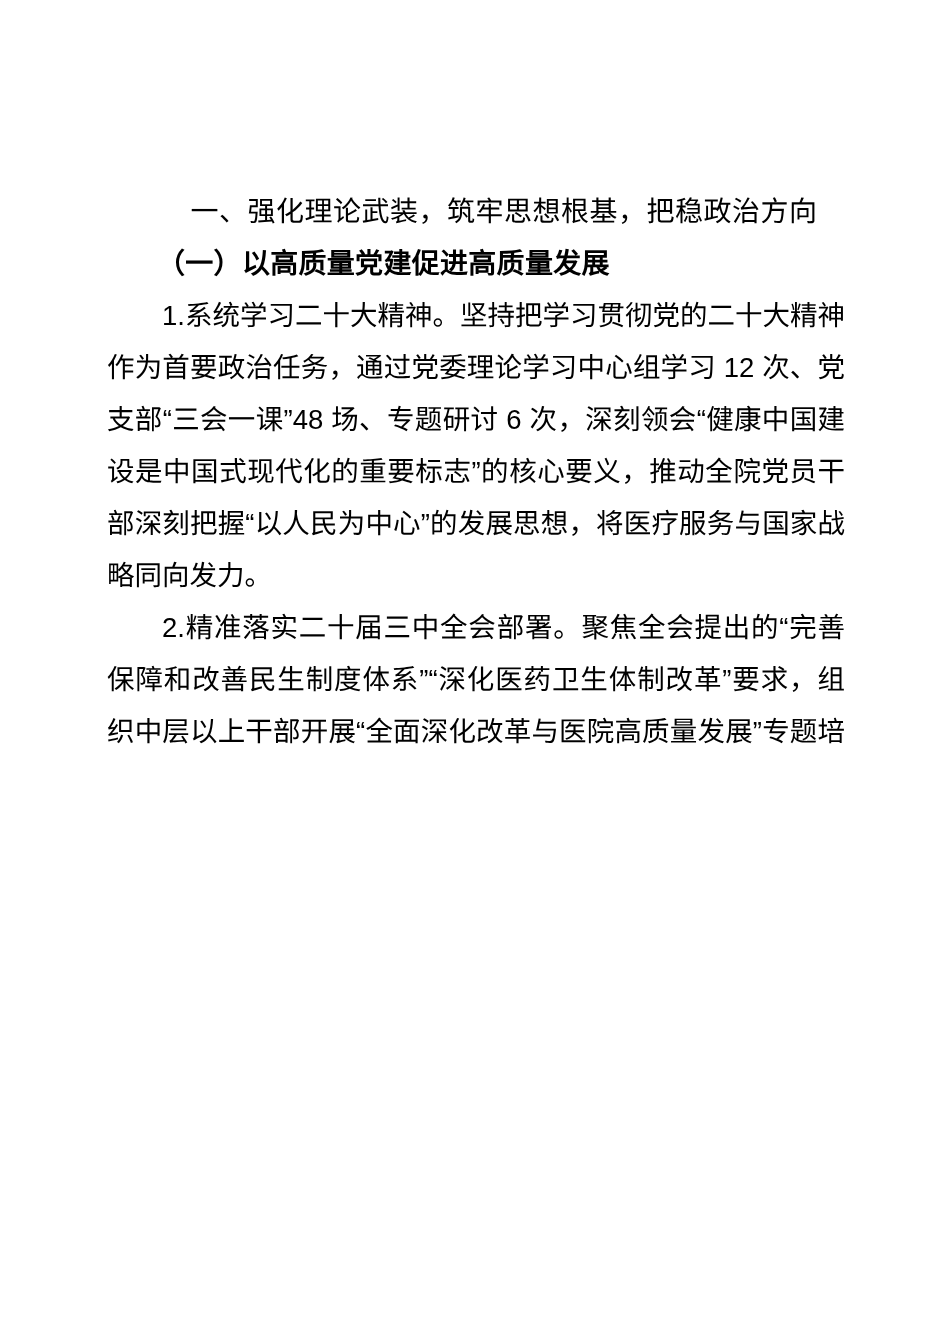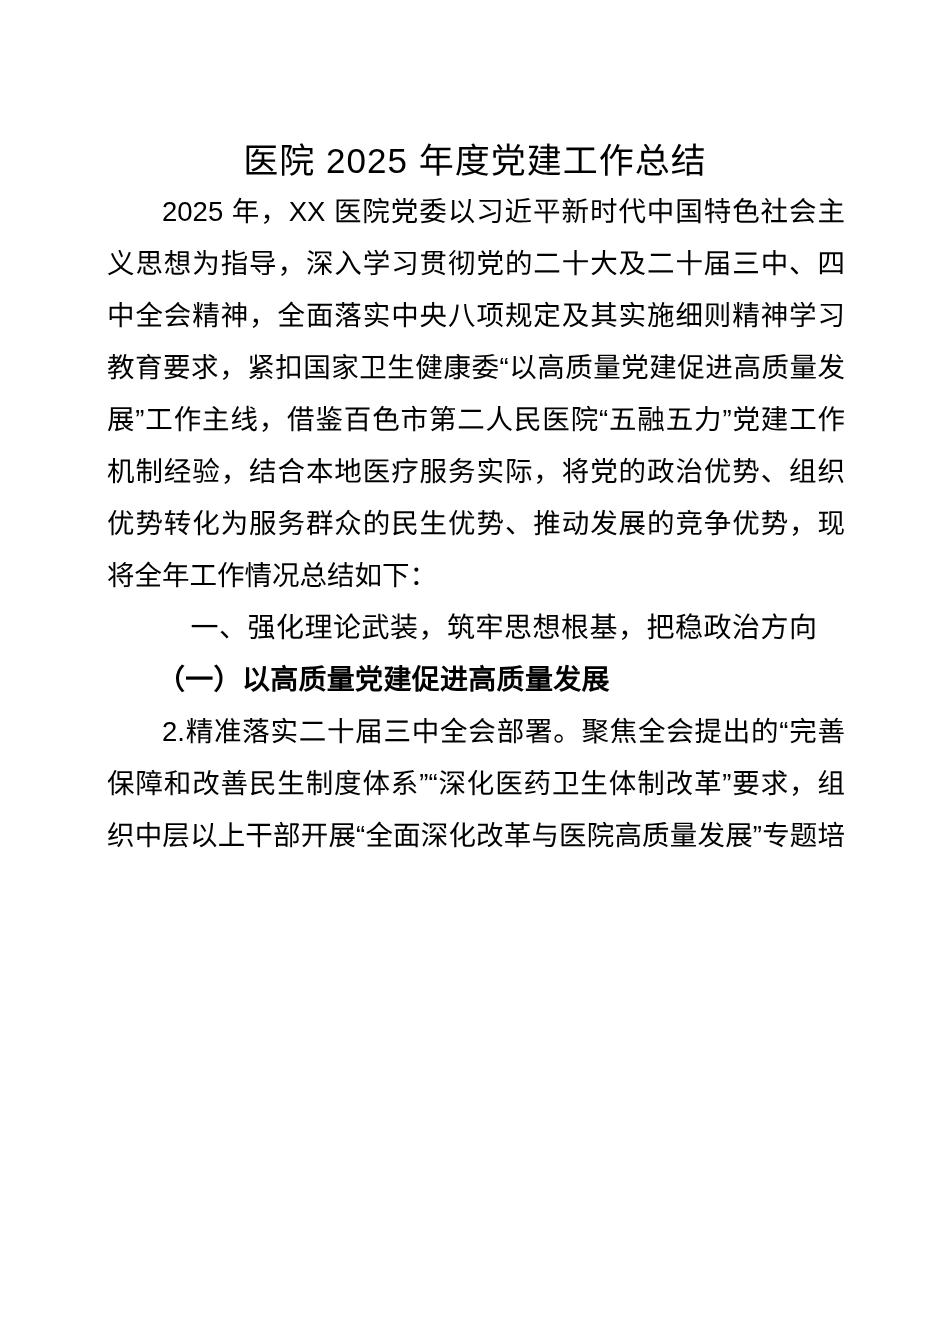--- a/index.html
+++ b/index.html
@@ -89,28 +89,27 @@
   .para-clipped {
     max-height: 160px;
     overflow: hidden;
   }
 </style>
 </head>
 <body>
 
 <div class="page">
 
-  <h1 class="doc-title">医院 2025 年度党建工作总结</h1>
 
   <div class="body-col">
 
-    <p class="para">2025 年，XX 医院党委以习近平新时代中国特色社会主义思想为指导，深入学习贯彻党的二十大及二十届三中、四中全会精神，全面落实中央八项规定及其实施细则精神学习教育要求，紧扣国家卫生健康委“以高质量党建促进高质量发展”工作主线，借鉴百色市第二人民医院“五融五力”党建工作机制经验，结合本地医疗服务实际，将党的政治优势、组织优势转化为服务群众的民生优势、推动发展的竞争优势，现将全年工作情况总结如下：</p>
 
     <p class="heading-1">一、强化理论武装，筑牢思想根基，把稳政治方向</p>
 
     <p class="heading-2">（一）以高质量党建促进高质量发展</p>
 
+    <p class="para">1.系统学习二十大精神。坚持把学习贯彻党的二十大精神作为首要政治任务，通过党委理论学习中心组学习 12 次、党支部“三会一课”48 场、专题研讨 6 次，深刻领会“健康中国建设是中国式现代化的重要标志”的核心要义，推动全院党员干部深刻把握“以人民为中心”的发展思想，将医疗服务与国家战略同向发力。</p>
 
     <p class="para para-clipped">2.精准落实二十届三中全会部署。聚焦全会提出的“完善保障和改善民生制度体系”“深化医药卫生体制改革”要求，组织中层以上干部开展“全面深化改革与医院高质量发展”专题培训 4 期，结合三明医改经验推广，制定《医院 2025 年改革攻坚实</p>
 
   </div>
 
 </div>
 
 </body></html>

